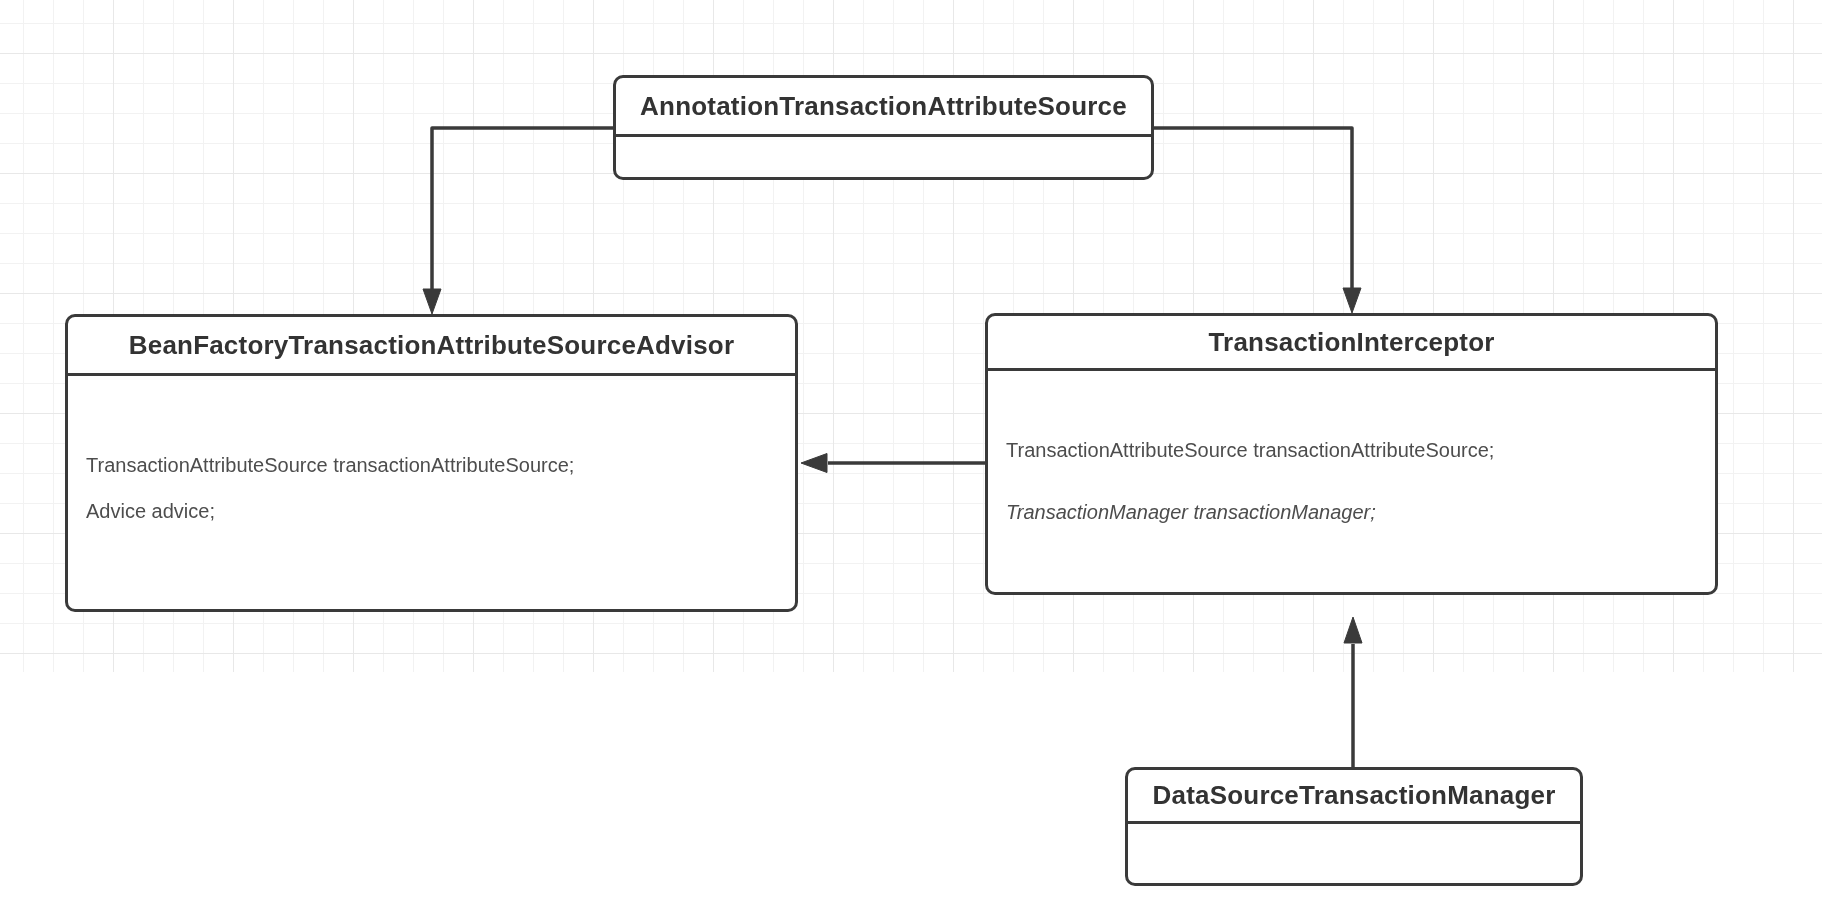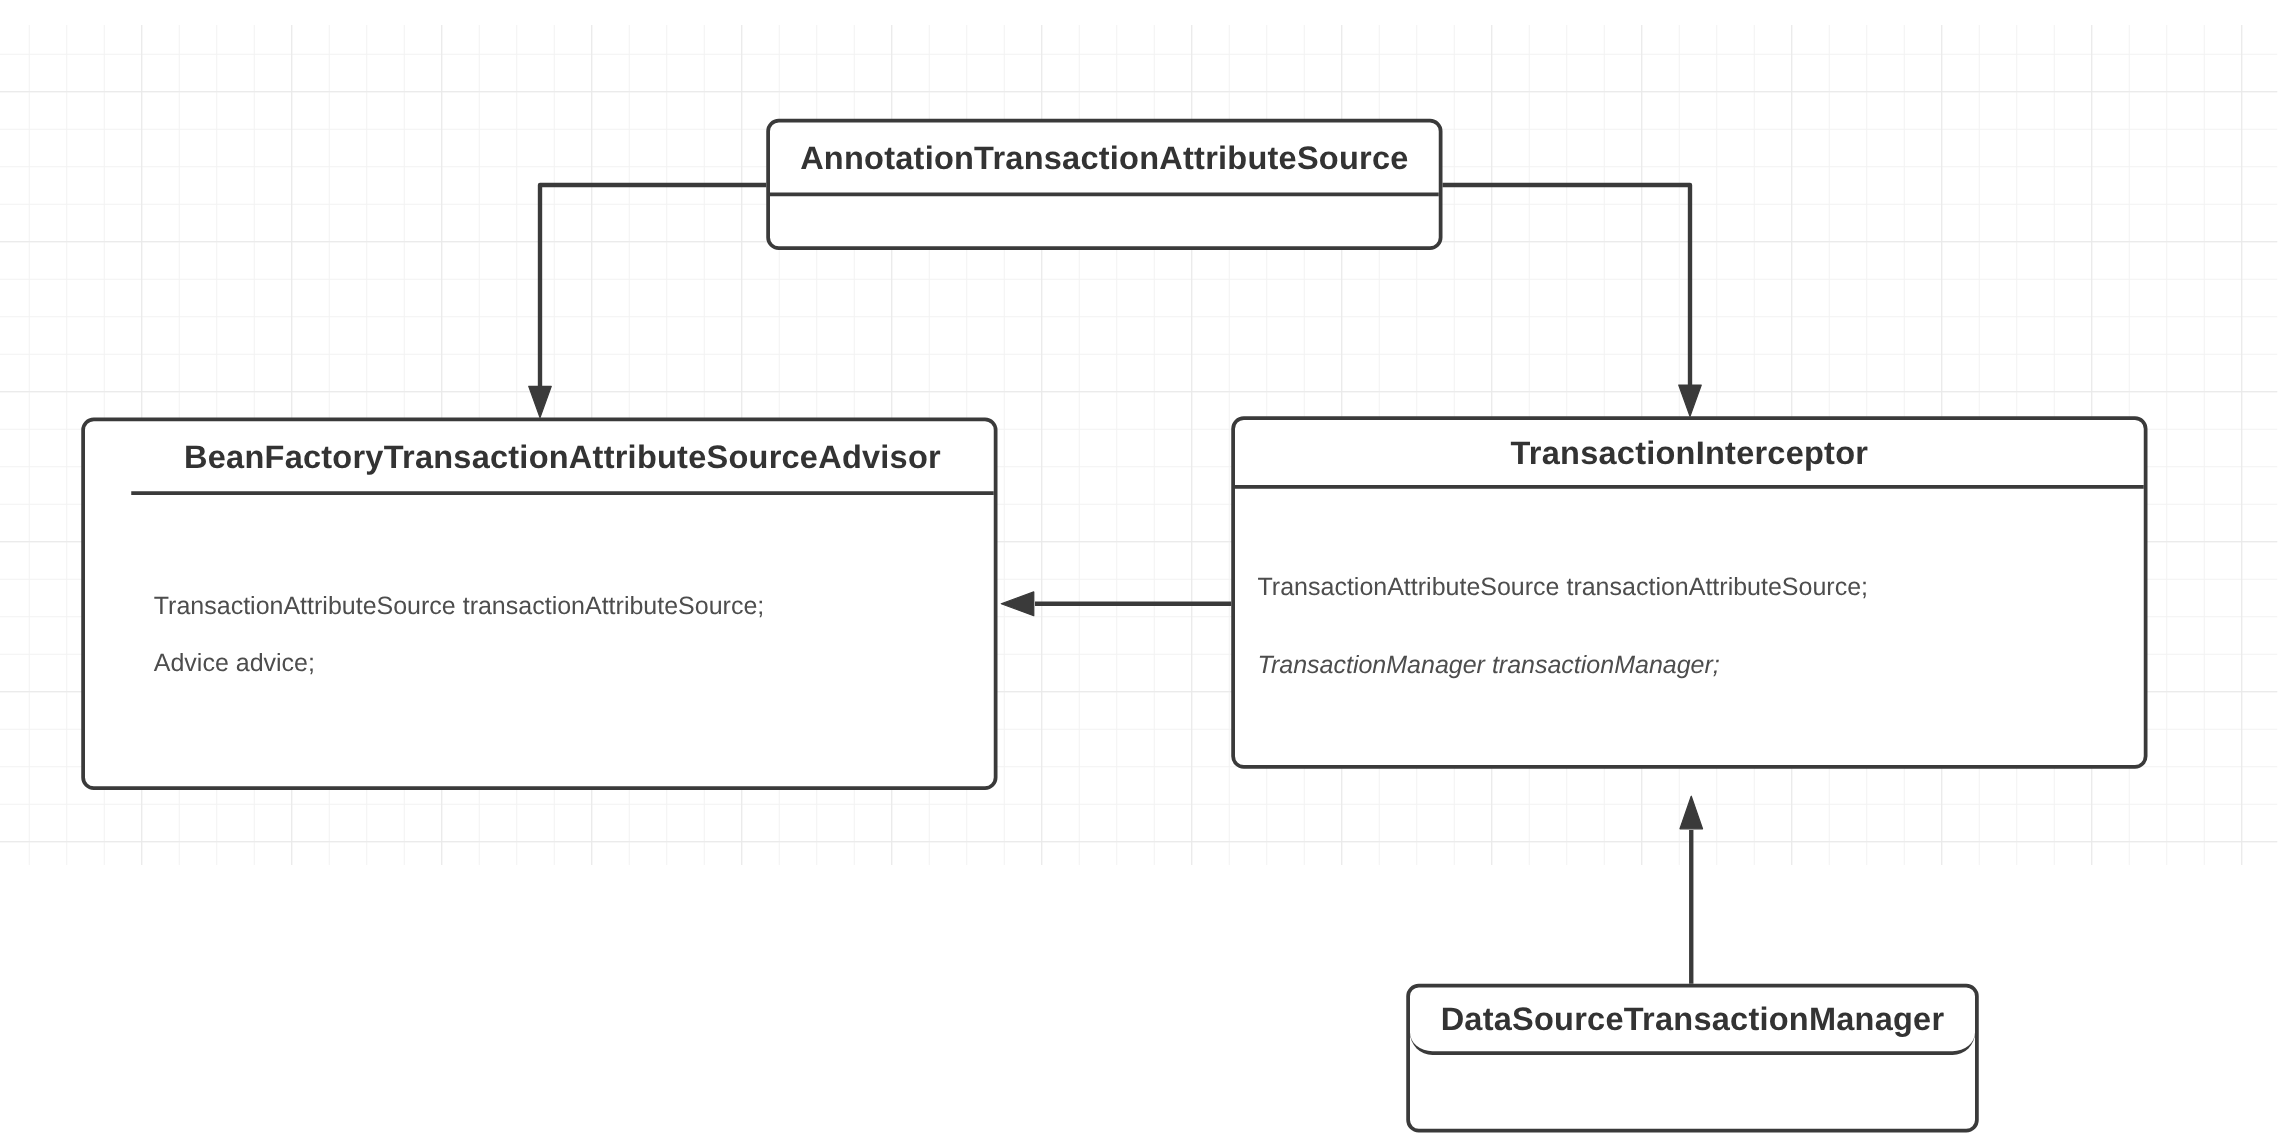--- a/index.html
+++ b/index.html
@@ -15,21 +15,20 @@
     width: 1822px;
     height: 672px;
     background-color: #ffffff;
     background-image:
       linear-gradient(to right, #e8e8e8 1px, transparent 1px),
       linear-gradient(to bottom, #e8e8e8 1px, transparent 1px),
       linear-gradient(to right, #f2f2f2 1px, transparent 1px),
       linear-gradient(to bottom, #f2f2f2 1px, transparent 1px);
     background-size: 120px 120px, 120px 120px, 30px 30px, 30px 30px;
     background-position: 113px 0, 0 53px, 23px 23px, 23px 23px;
-    margin-top: 20px;
   }
   .edges-layer {
     position: absolute;
     left: 0; top: 0;
     width: 1822px;
     height: 916px;
     pointer-events: none;
   }
   .edge-line {
     fill: none;
@@ -97,34 +96,34 @@
       <polyline class="edge-line" points="1353,767 1353,644"></polyline>
       <polygon class="edge-arrow" points="1353,617 1344,643 1362,643"></polygon>
     </g>
   </svg>
 
   <div class="node" style="left:613px; top:75px; width:541px; height:105px;">
     <div class="node-title" style="height:56px;">AnnotationTransactionAttributeSource</div>
     <div class="node-body"></div>
   </div>
 
-  <div class="node" style="left:65px; top:314px; width:733px; height:298px;padding-left:37px;">
+  <div class="node" style="left:65px; top:314px; width:733px; height:298px;">
     <div class="node-title" style="height:56px;">BeanFactoryTransactionAttributeSourceAdvisor</div>
     <div class="node-body">
       <div class="field" style="top:74px;">TransactionAttributeSource transactionAttributeSource;</div>
       <div class="field" style="top:120px;">Advice advice;</div>
     </div>
   </div>
 
   <div class="node" style="left:985px; top:313px; width:733px; height:282px;">
     <div class="node-title" style="height:52px;">TransactionInterceptor</div>
     <div class="node-body">
       <div class="field" style="top:64px;">TransactionAttributeSource transactionAttributeSource;</div>
       <div class="field" style="top:126px;font-style:italic;">TransactionManager transactionManager;</div>
     </div>
   </div>
 
   <div class="node" style="left:1125px; top:767px; width:458px; height:119px;">
-    <div class="node-title" style="height:51px;border-radius:18px;">DataSourceTransactionManager</div>
+    <div class="node-title" style="height:51px;">DataSourceTransactionManager</div>
     <div class="node-body"></div>
   </div>
 
 </div>
 
 </body></html>

